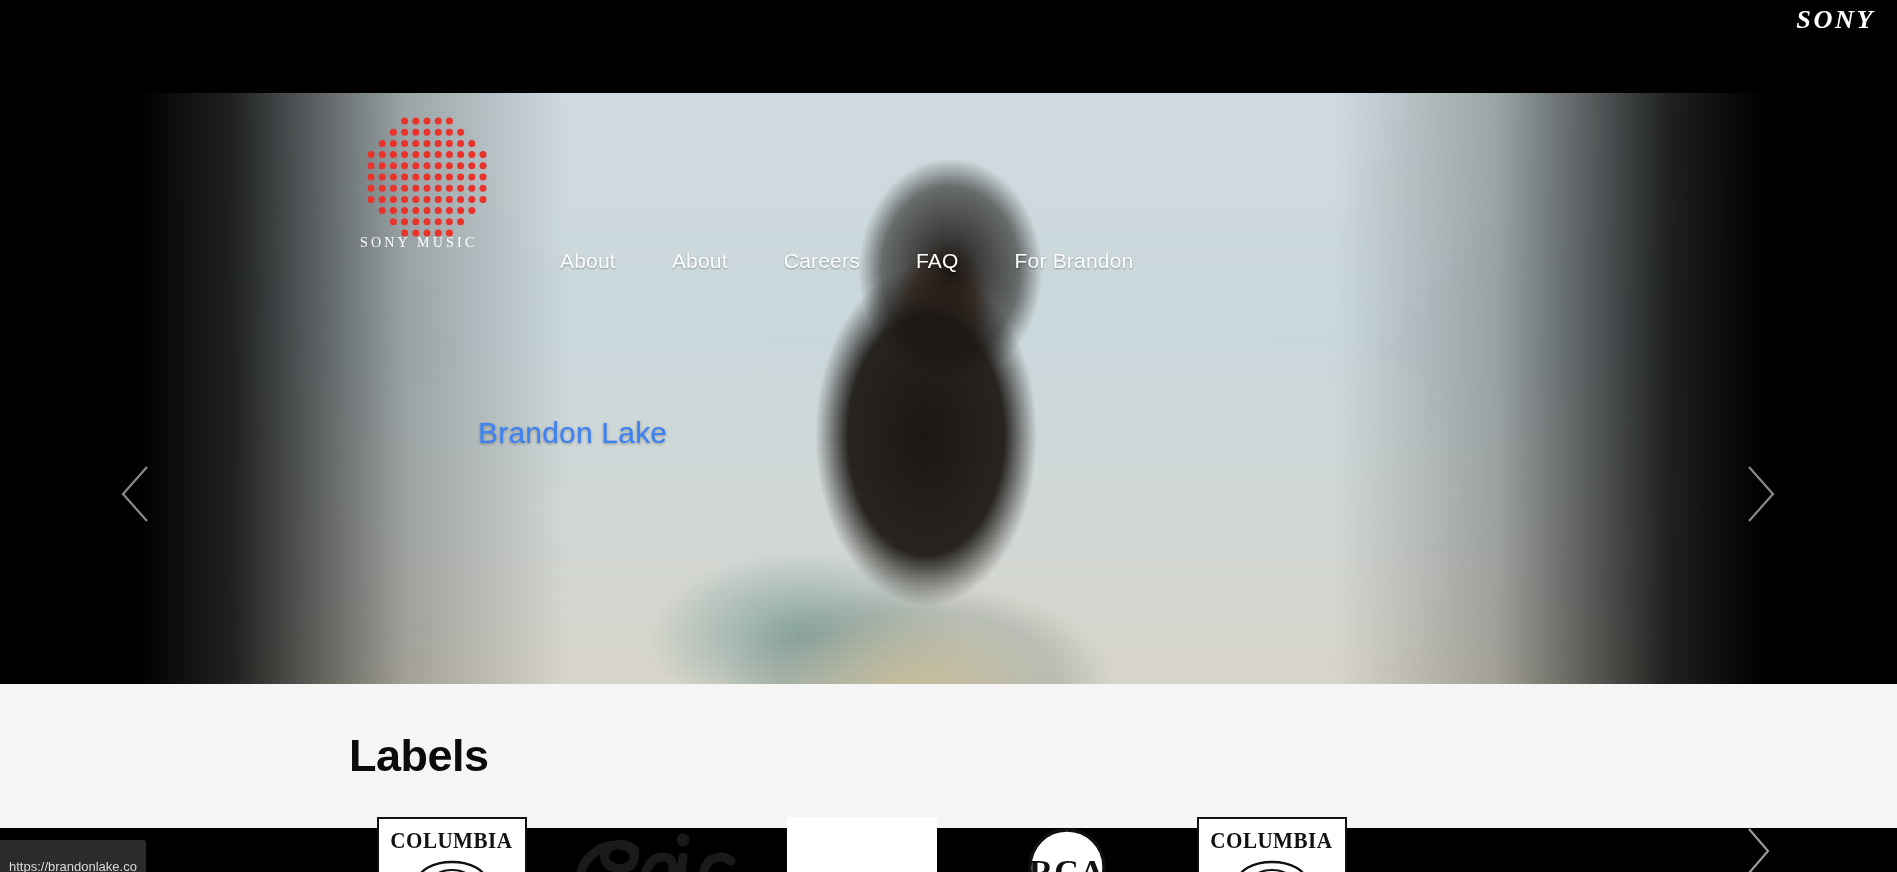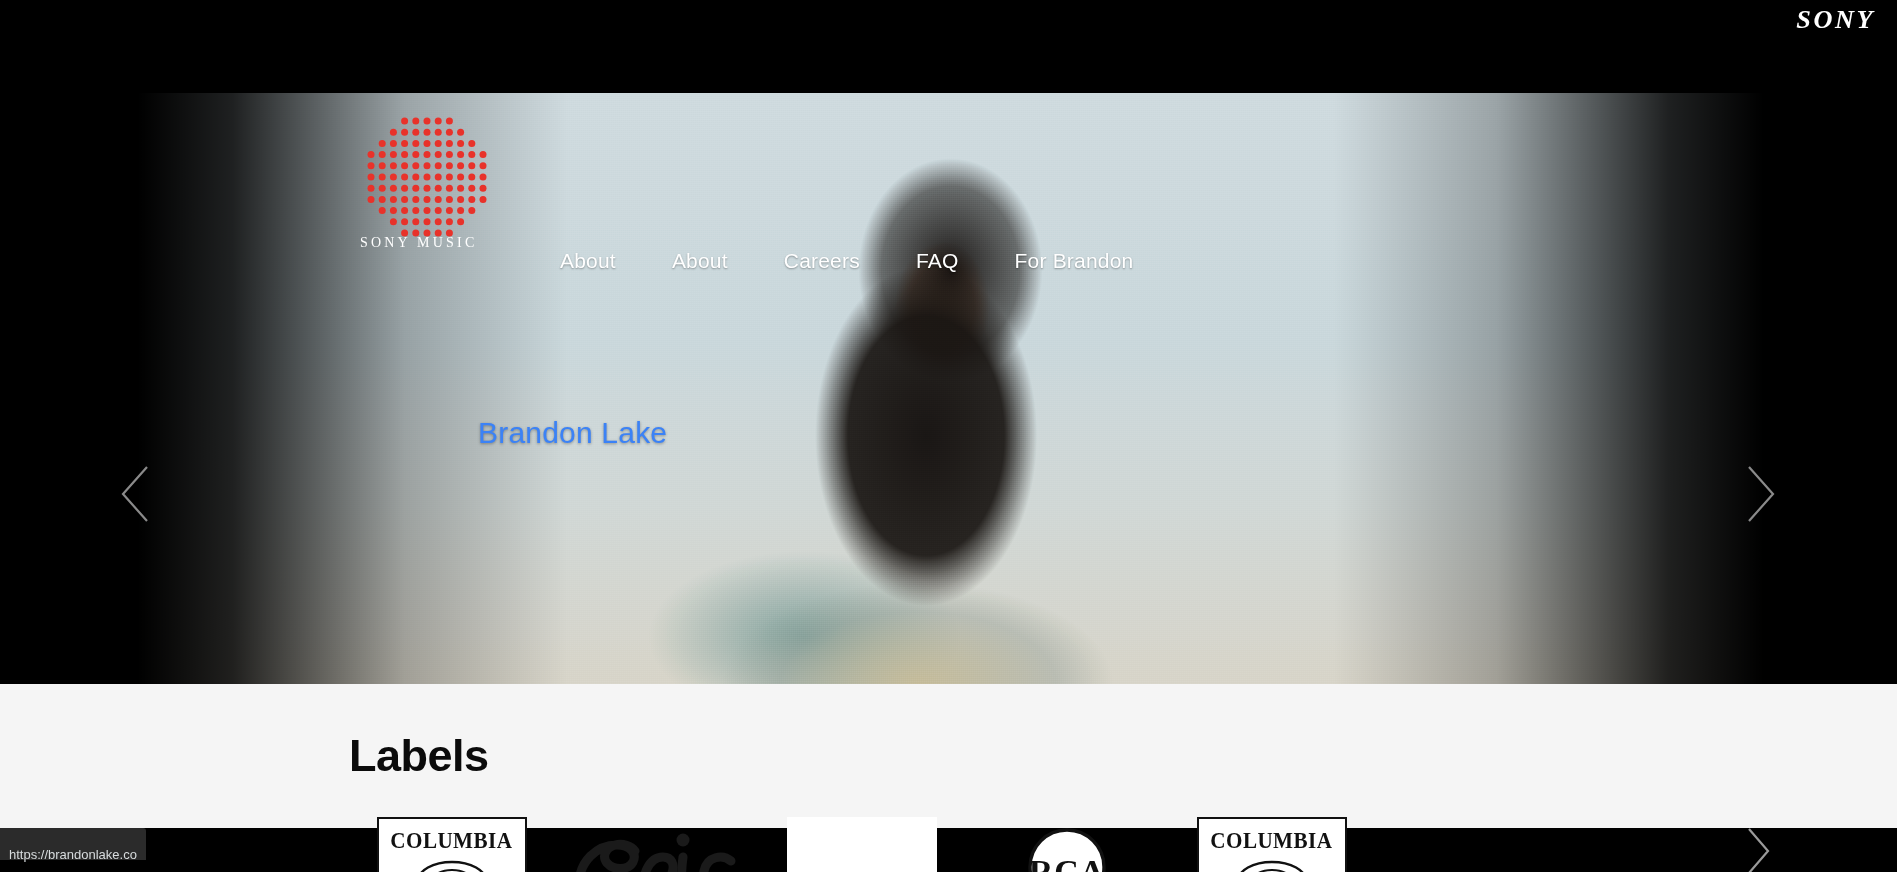--- a/index.html
+++ b/index.html
@@ -141,21 +141,21 @@
   .epic-mark { color:#1a1a1a; margin-top:6px; }
   .white-box { width:150px; height:84px; background:#fff; }
   .rca-mark { margin-top:6px; }
   .labels-next {
     position:absolute; left:1741px; top:142px; width:34px; height:50px;
     cursor:pointer;
   }
 
   
   .statusbar {
-    position:absolute; left:0; bottom:12px;
+    position:absolute; left:0; bottom:0;
     height:28px; padding:16px 9px;
     background:#2b2b2b; color:#d7dbdd;
     font-size:13px; line-height:22px;
     border-top-right-radius:3px;
     white-space:nowrap;
   }
 </style>
 </head>
 <body>
 

